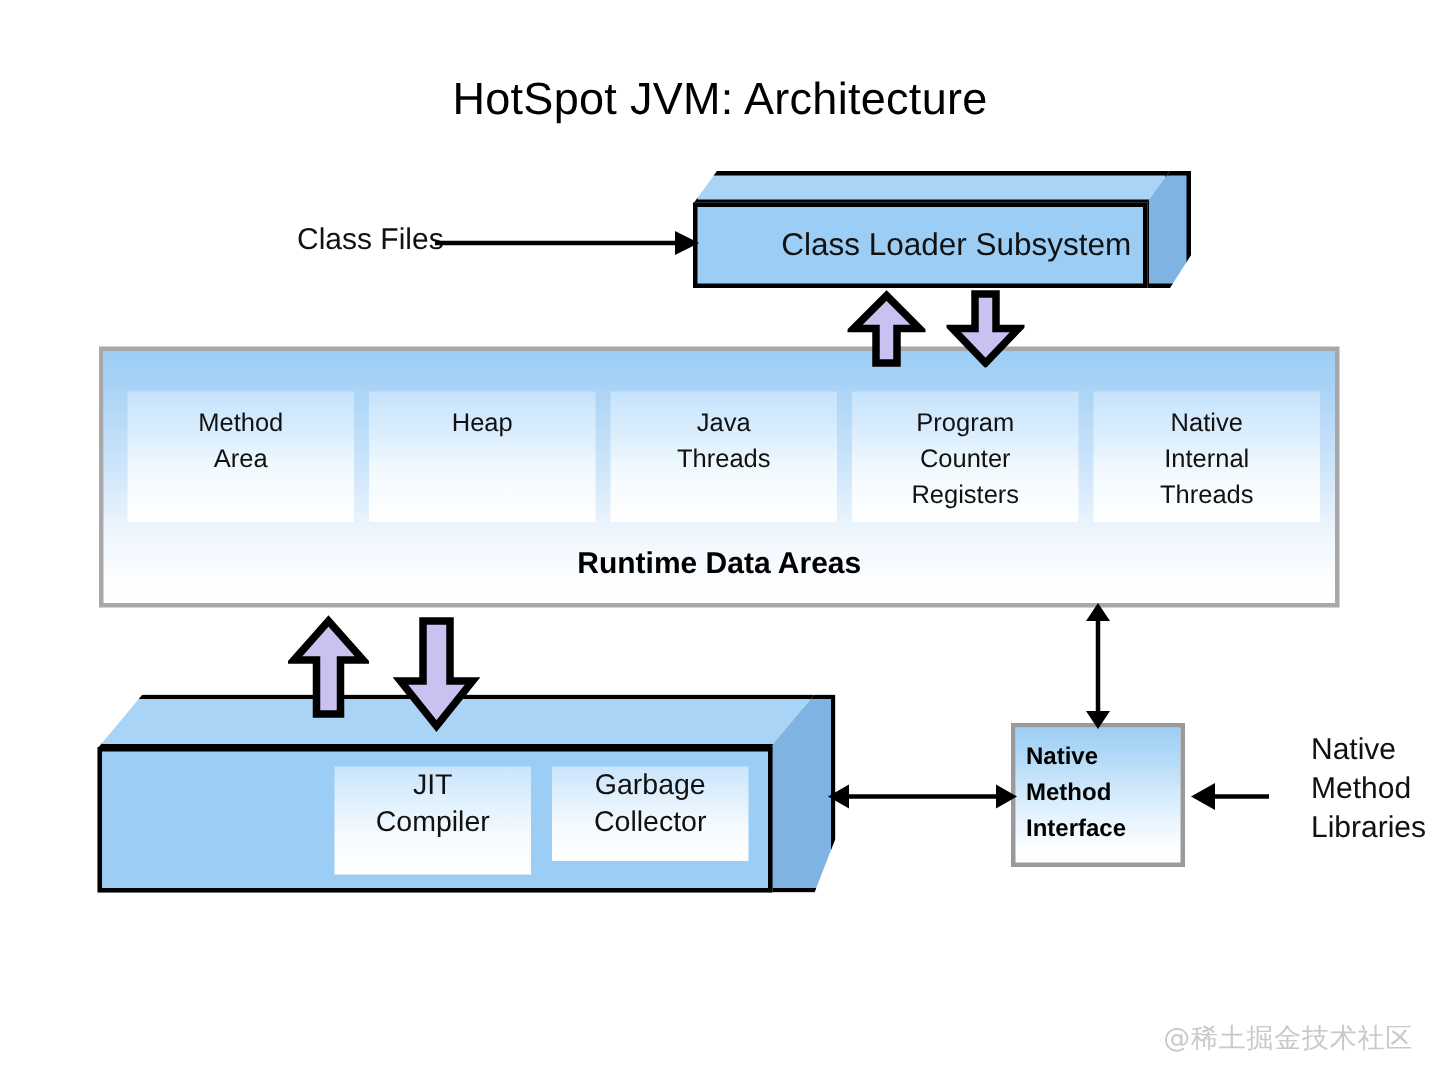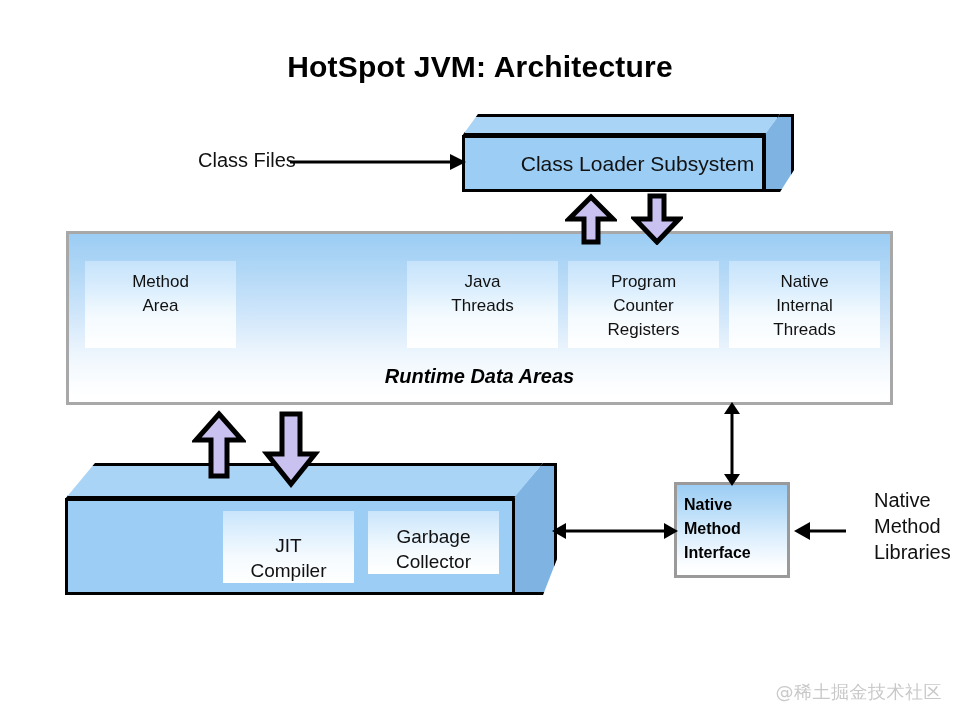--- a/index.html
+++ b/index.html
@@ -17,21 +17,21 @@
   }
 
   
   #diagram-title {
     position: absolute;
     left: 0;
     top: 50px;
     width: 960px;
     text-align: center;
     font-size: 30px;
-    font-weight: bold;
+    font-weight: normal;
     letter-spacing: 0.2px;
     color: #000;
   }
 
   
   .plain-label {
     position: absolute;
     font-size: 20px;
     line-height: 26px;
     color: #111;
@@ -111,30 +111,29 @@
   }
   #runtime-label {
     position: absolute;
     left: 0;
     top: 131px;
     width: 100%;
     text-align: center;
     font-size: 20px;
     font-weight: bold;
     color: #000;
-    font-style: italic;
   }
 
   
   .ee-cell {
     position: absolute;
     background: linear-gradient(to bottom, #c9e4fb 0%, #ddeffd 28%, #f4fafe 62%, #ffffff 100%);
     box-sizing: border-box;
     display: flex;
-    align-items: flex-end;
+    align-items: flex-start;
     justify-content: center;
     z-index: 6;
   }
   .ee-cell span {
     font-size: 19px;
     line-height: 25px;
     text-align: center;
     color: #111;
     white-space: pre-line;
   }
@@ -208,20 +207,23 @@
 <svg class="block-arrow" style="left:631px; top:193px;" width="52" height="52">
   <polygon points="19,3 33,3 33,26 48,26 26,49 4,26 19,26" fill="#c9c2f0" stroke="#000" stroke-width="5" stroke-linejoin="miter"></polygon>
 </svg>
 
 <div id="runtime-panel">
 
   <div class="rt-cell" style="left:16px; width:151px;">
     <span>Method
 Area</span>
   </div>
+  <div class="rt-cell" style="left:177px; width:151px;">
+    <span>Heap</span>
+  </div>
   <div class="rt-cell" style="left:338px; width:151px;">
     <span>Java
 Threads</span>
   </div>
   <div class="rt-cell" style="left:499px; width:151px;">
     <span>Program
 Counter
 Registers</span>
   </div>
   <div class="rt-cell" style="left:660px; width:151px;">

